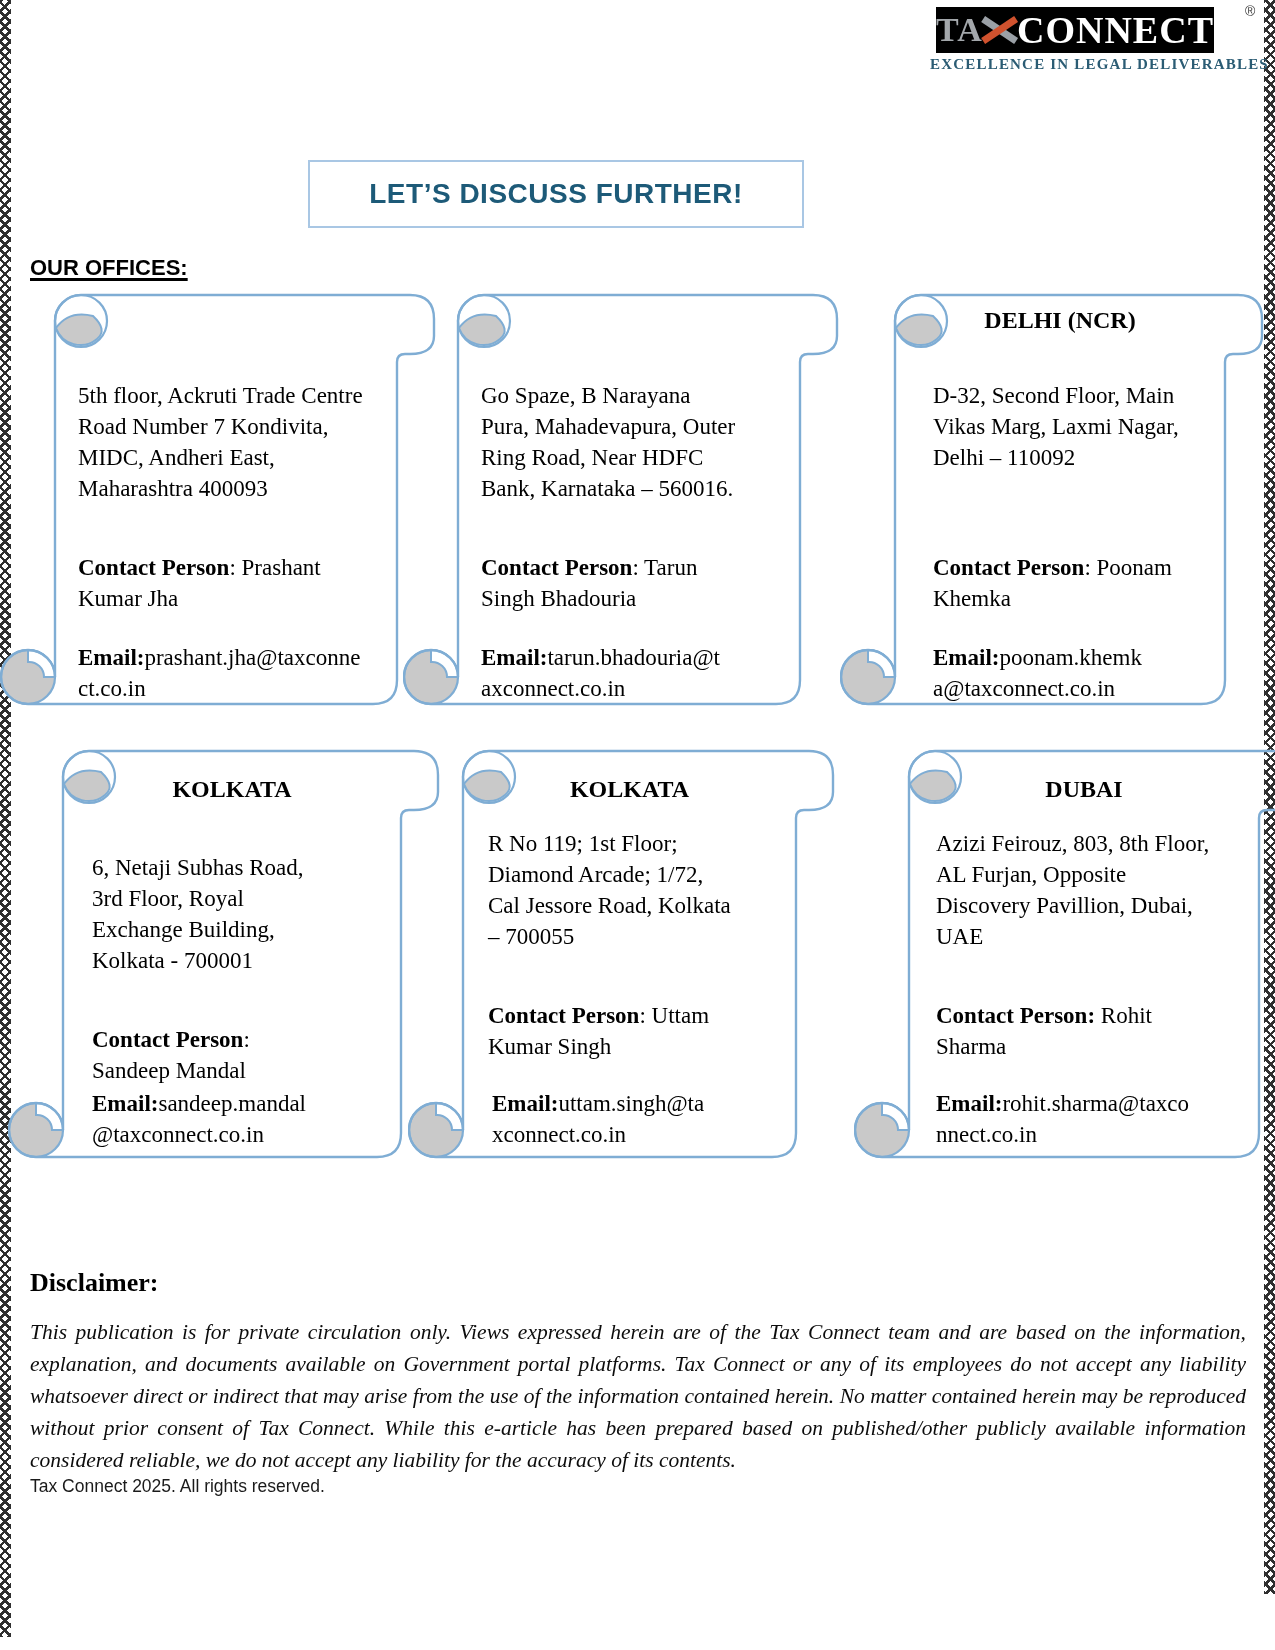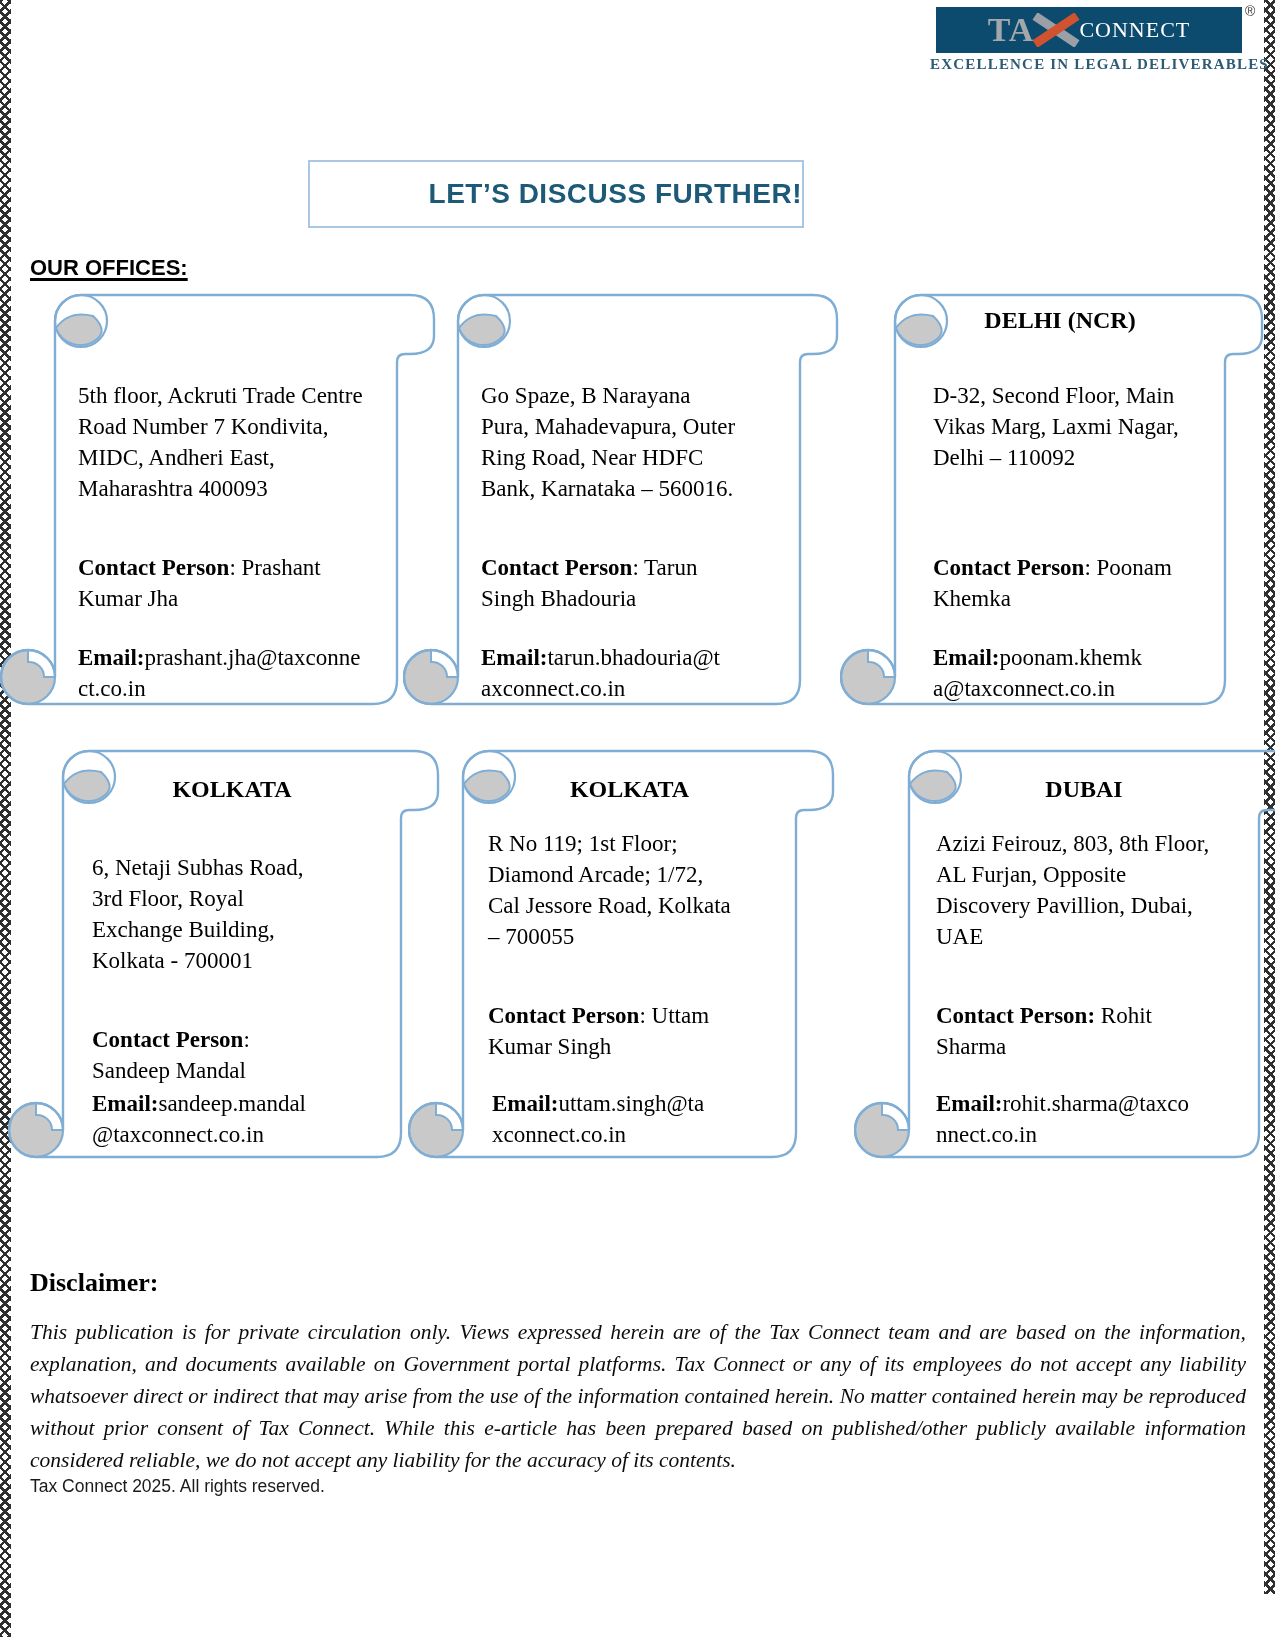--- a/index.html
+++ b/index.html
@@ -6,33 +6,33 @@
   body{width:1275px;height:1650px;position:relative;background:#fff;overflow:hidden;
        font-family:"Liberation Serif",serif;}
   .edge{position:absolute;width:11px;top:0;
         background:
           repeating-linear-gradient(45deg,#2f2f2f 0 2.5px,transparent 2.5px 7px),
           repeating-linear-gradient(135deg,#2f2f2f 0 2.5px,transparent 2.5px 7px);}
   .edge.left{left:0;height:1637px;}
   .edge.right{left:1264px;height:1594px;}
 
   
-  .logo-box{position:absolute;left:936px;top:7px;width:306px;height:46px;background:#0c4a6e;
+  .logo-box{position:absolute;left:936px;top:7px;width:278px;height:46px;background:#000000;
             display:flex;align-items:center;justify-content:center;}
   .logo-ta{color:#a3a7ab;font-weight:bold;font-size:34px;letter-spacing:1px;font-family:"Liberation Serif",serif;}
   .logo-x{width:50px;height:34px;margin:0 -2px 0 -3px;display:block;}
-  .logo-connect{color:#ffffff;font-weight:normal;font-size:22px;letter-spacing:1px;font-family:"Liberation Serif",serif;}
+  .logo-connect{color:#ffffff;font-weight:bold;font-size:38px;letter-spacing:1px;font-family:"Liberation Serif",serif;}
   .logo-r{position:absolute;left:1245px;top:3px;font-size:14px;color:#3a3a3a;font-family:"Liberation Sans",sans-serif;}
   .logo-tagline{position:absolute;left:930px;top:56px;width:318px;text-align:center;
                 font-family:"Liberation Serif",serif;font-weight:bold;font-size:15px;
                 letter-spacing:1.2px;color:#2b5c74;white-space:nowrap;}
 
   
   .banner{position:absolute;left:308px;top:160px;width:492px;height:64px;border:2px solid #a9c7e4;
-          display:flex;align-items:center;justify-content:flex-end;}
+          display:flex;align-items:center;justify-content:center;}
   .banner-title{font-family:"Liberation Sans",sans-serif;font-weight:bold;font-size:28px;
                 color:#1d5a78;letter-spacing:.5px;}
 
   .offices-heading{position:absolute;left:30px;top:255px;font-family:"Liberation Sans",sans-serif;
                    font-weight:bold;font-size:22px;color:#000;text-decoration:underline;
                    text-underline-offset:3px;text-decoration-thickness:2.5px;}
 
   
   .card{position:absolute;}
   .card svg{position:absolute;left:0;top:0;width:100%;height:100%;}

